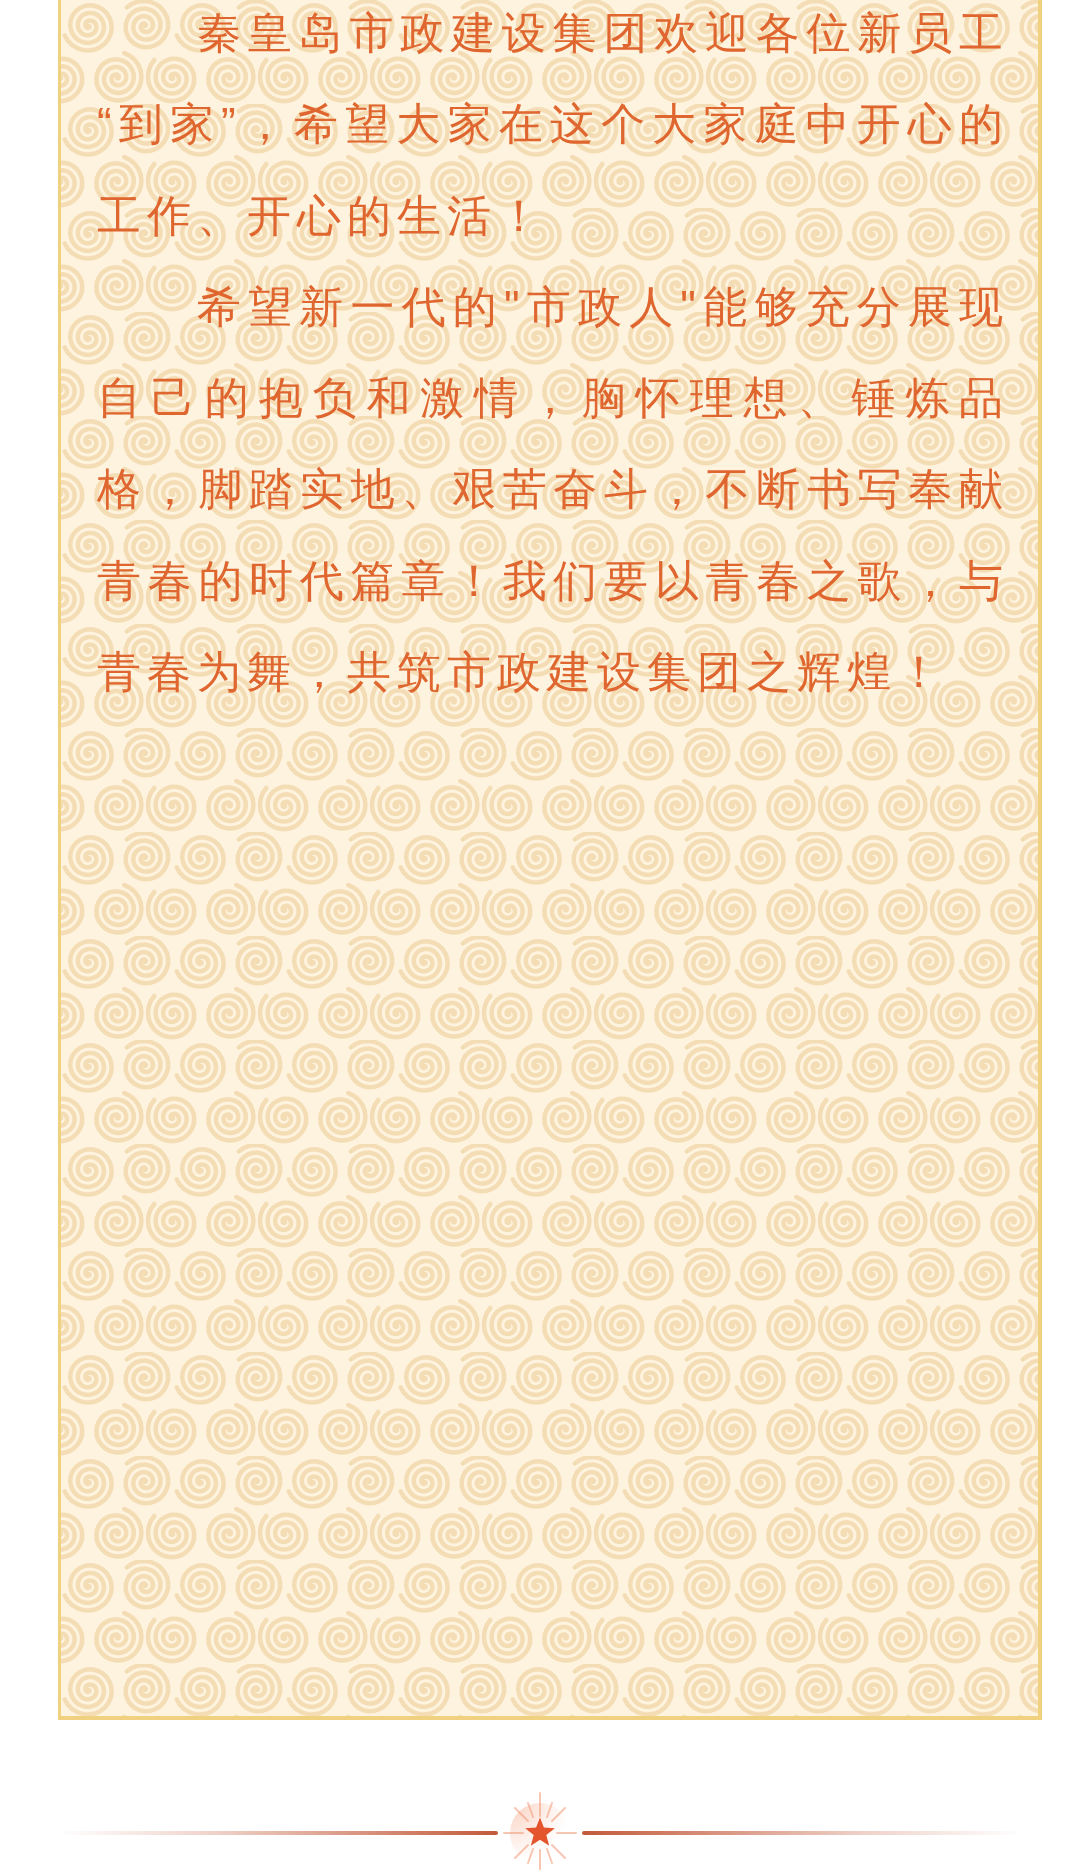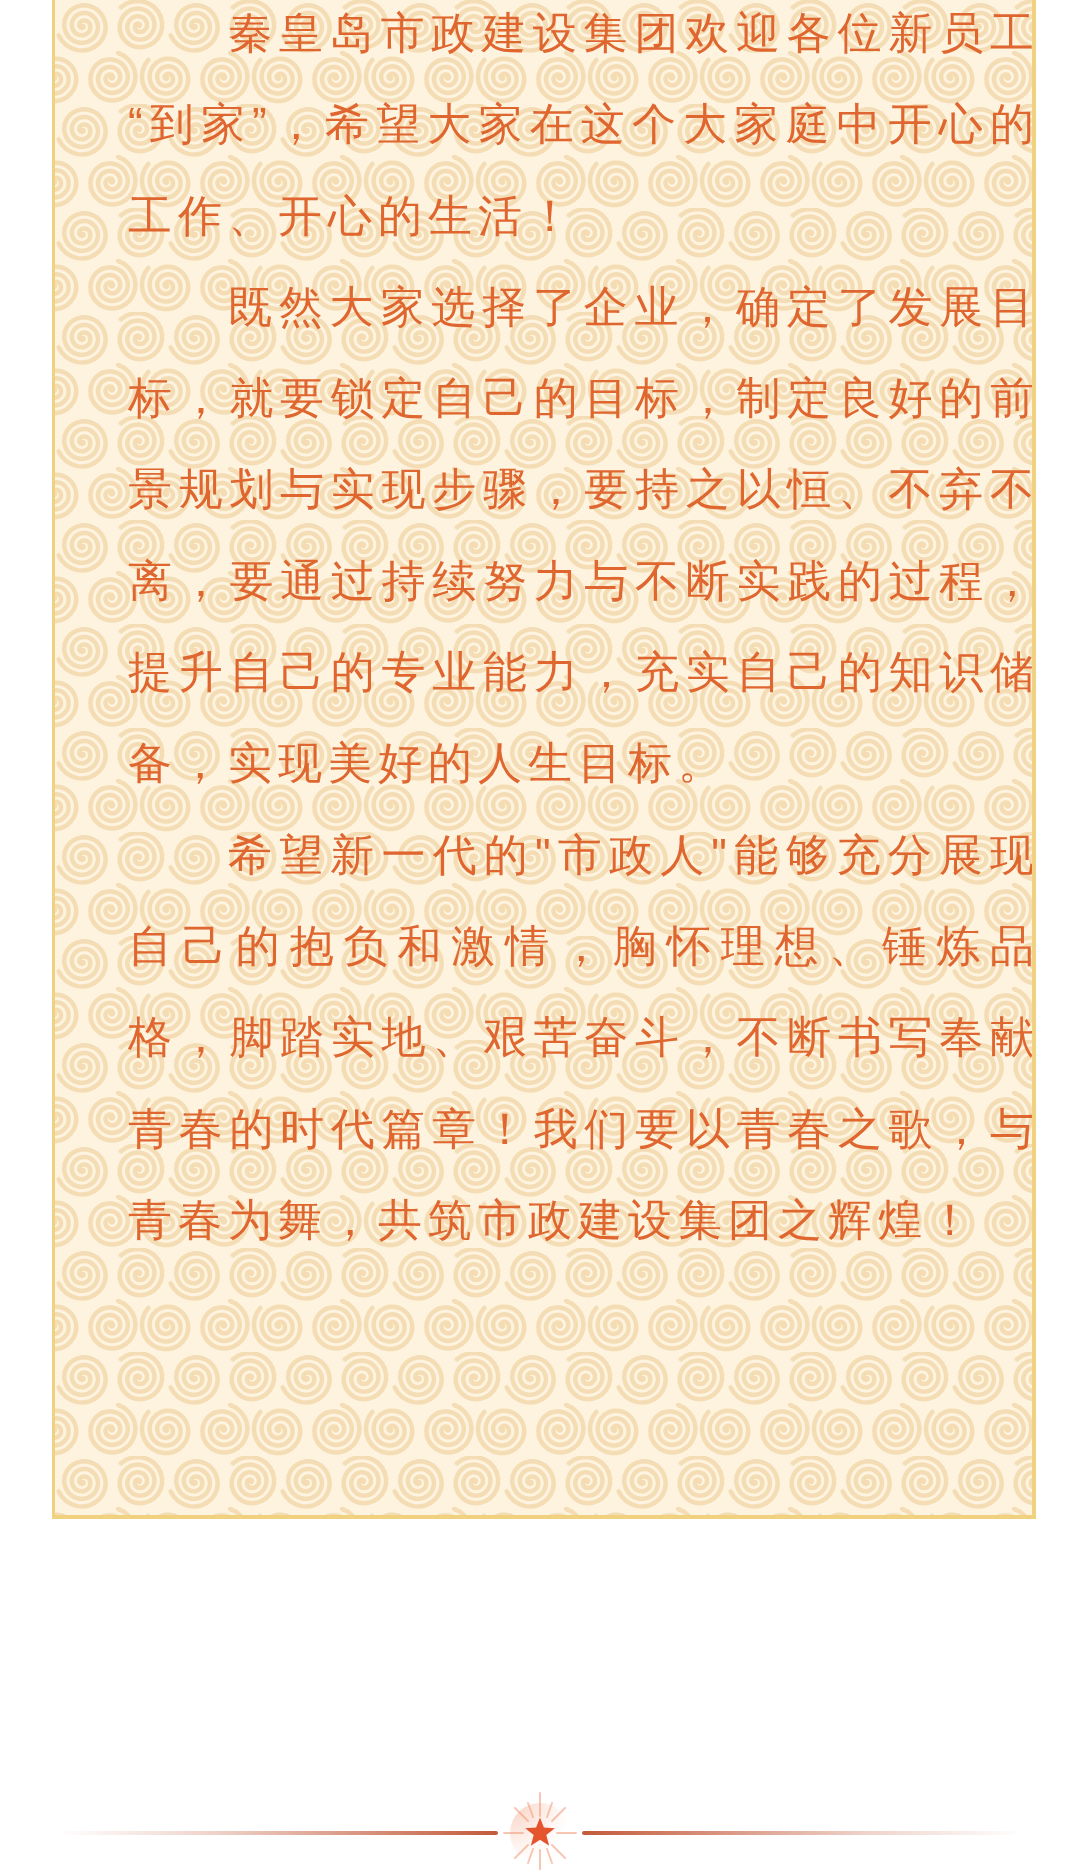--- a/index.html
+++ b/index.html
@@ -6,29 +6,28 @@
   body{
     width:1080px;height:1870px;
     background:var(--page-bg,#ffffff);
     font-family:"Liberation Sans","DejaVu Sans",sans-serif;
     overflow:hidden;
   }
   .page{position:relative;width:1080px;height:1870px;}
 
   
   .card{
-    position:absolute;left:52px;top:0;
-    width:984px;height:1519px;
+    position:absolute;left:58px;top:0;
+    width:984px;height:1720px;
     box-sizing:border-box;
     background:var(--card-bg,#fdf3de);
     border-left:3px solid var(--card-border,#f0d17f);
     border-right:4px solid var(--card-border,#f0d17f);
     border-bottom:4px solid var(--card-border,#f0d17f);
     overflow:hidden;
-    padding-left:37px;
   }
   .card .bg{
     position:absolute;inset:0;width:100%;height:100%;display:block;
   }
   .spiral-glyph{
     fill:none;stroke:var(--swirl-color,#f1d7ab);
     stroke-width:4.5;stroke-linecap:round;opacity:.8;
   }
 
   .article{
@@ -86,21 +85,20 @@
             <path class="spiral-glyph" transform="translate(56,78) rotate(250) scale(-1,1)" d="M0 0 L0.3 0.1 L0.5 0.3 L0.7 0.6 L0.7 1.0 L0.5 1.4 L0.2 1.8 L-0.3 2.1 L-0.9 2.2 L-1.5 2.2 L-2.2 1.9 L-2.9 1.5 L-3.5 0.8 L-3.8 -0.1 L-4.0 -1.1 L-3.9 -2.1 L-3.5 -3.2 L-2.8 -4.2 L-1.8 -5.0 L-0.6 -5.6 L0.8 -5.8 L2.3 -5.7 L3.8 -5.3 L5.2 -4.4 L6.4 -3.1 L7.2 -1.6 L7.7 0.2 L7.7 2.1 L7.2 4.1 L6.2 5.9 L4.8 7.5 L3.0 8.7 L0.8 9.4 L-1.5 9.6 L-3.9 9.3 L-6.2 8.3 L-8.2 6.7 L-9.9 4.7 L-11.0 2.2 L-11.5 -0.5 L-11.3 -3.3 L-10.5 -6.1 L-8.9 -8.6 L-6.7 -10.8 L-4.0 -12.4 L-0.9 -13.3 L2.3 -13.4 L5.6 -12.7 L8.7 -11.2 L11.3 -9.0 L13.4 -6.1 L14.8 -2.8 L15.3 0.9 L15.0 4.6 L13.7 8.2 L11.5 11.5 L8.5 14.2 L5.0 16.1 L1.0 17.1 L-3.2 17.1 L-7.4 16.1 L-11.2 14.1 L-14.5 11.2 L-17.0 7.5 L-18.6 3.2 L-19.2 -1.4 L-18.5 -6.0 L-16.8 -10.5 L-14.0 -14.4 L-10.3 -17.6 L-5.8 -19.8 L-0.9 -21.0 L4.2 -20.8 L9.2 -19.5 L13.8 -16.9 L17.7 -13.3 L20.7 -8.7 L22.5 -3.6 L23.0 2.0 L22.1 7.5 L19.9 12.8 L16.4 17.4 L11.9 21.1 L6.6 23.6 L0.7 24.8 L-5.3 24.5 L-11.2 22.8 L-16.6 19.7 L-21.0 15.3"></path>
             <path class="spiral-glyph" transform="translate(112,78) rotate(80)" d="M0 0 L0.3 0.1 L0.5 0.3 L0.7 0.6 L0.7 1.0 L0.5 1.4 L0.2 1.8 L-0.3 2.1 L-0.9 2.2 L-1.5 2.2 L-2.2 1.9 L-2.9 1.5 L-3.5 0.8 L-3.8 -0.1 L-4.0 -1.1 L-3.9 -2.1 L-3.5 -3.2 L-2.8 -4.2 L-1.8 -5.0 L-0.6 -5.6 L0.8 -5.8 L2.3 -5.7 L3.8 -5.3 L5.2 -4.4 L6.4 -3.1 L7.2 -1.6 L7.7 0.2 L7.7 2.1 L7.2 4.1 L6.2 5.9 L4.8 7.5 L3.0 8.7 L0.8 9.4 L-1.5 9.6 L-3.9 9.3 L-6.2 8.3 L-8.2 6.7 L-9.9 4.7 L-11.0 2.2 L-11.5 -0.5 L-11.3 -3.3 L-10.5 -6.1 L-8.9 -8.6 L-6.7 -10.8 L-4.0 -12.4 L-0.9 -13.3 L2.3 -13.4 L5.6 -12.7 L8.7 -11.2 L11.3 -9.0 L13.4 -6.1 L14.8 -2.8 L15.3 0.9 L15.0 4.6 L13.7 8.2 L11.5 11.5 L8.5 14.2 L5.0 16.1 L1.0 17.1 L-3.2 17.1 L-7.4 16.1 L-11.2 14.1 L-14.5 11.2 L-17.0 7.5 L-18.6 3.2 L-19.2 -1.4 L-18.5 -6.0 L-16.8 -10.5 L-14.0 -14.4 L-10.3 -17.6 L-5.8 -19.8 L-0.9 -21.0 L4.2 -20.8 L9.2 -19.5 L13.8 -16.9 L17.7 -13.3 L20.7 -8.7 L22.5 -3.6 L23.0 2.0 L22.1 7.5 L19.9 12.8 L16.4 17.4 L11.9 21.1 L6.6 23.6 L0.7 24.8 L-5.3 24.5 L-11.2 22.8 L-16.6 19.7 L-21.0 15.3"></path>
           </g>
         </pattern>
       </defs>
       <rect x="0" y="0" width="100%" height="100%" fill="url(#swirls)"></rect>
     </svg>
 
     <div class="article">
       <p>秦皇岛市政建设集团欢迎各位新员工“到家”，希望大家在这个大家庭中开心的工作、开心的生活！</p>
-      <p>既然大家选择了企业，确定了发展目标，就要锁定自己的目标，制定良好的前景规划与实现步骤，要持之以恒、不弃不离，要通过持续努力与不断实践的过程，提升自己的专业能力，充实自己的知识储备，实现美好的人生目标。</p>
       <p>希望新一代的"市政人"能够充分展现自己的抱负和激情，胸怀理想、锤炼品格，脚踏实地、艰苦奋斗，不断书写奉献青春的时代篇章！我们要以青春之歌，与青春为舞，共筑市政建设集团之辉煌！</p>
     </div>
   </section>
 
   <div>
     <div class="divider-line left"></div>
     <div class="divider-line right"></div>
 
     <div class="star-wrap">
       <svg viewBox="-55 -43 110 86" xmlns="http://www.w3.org/2000/svg">

